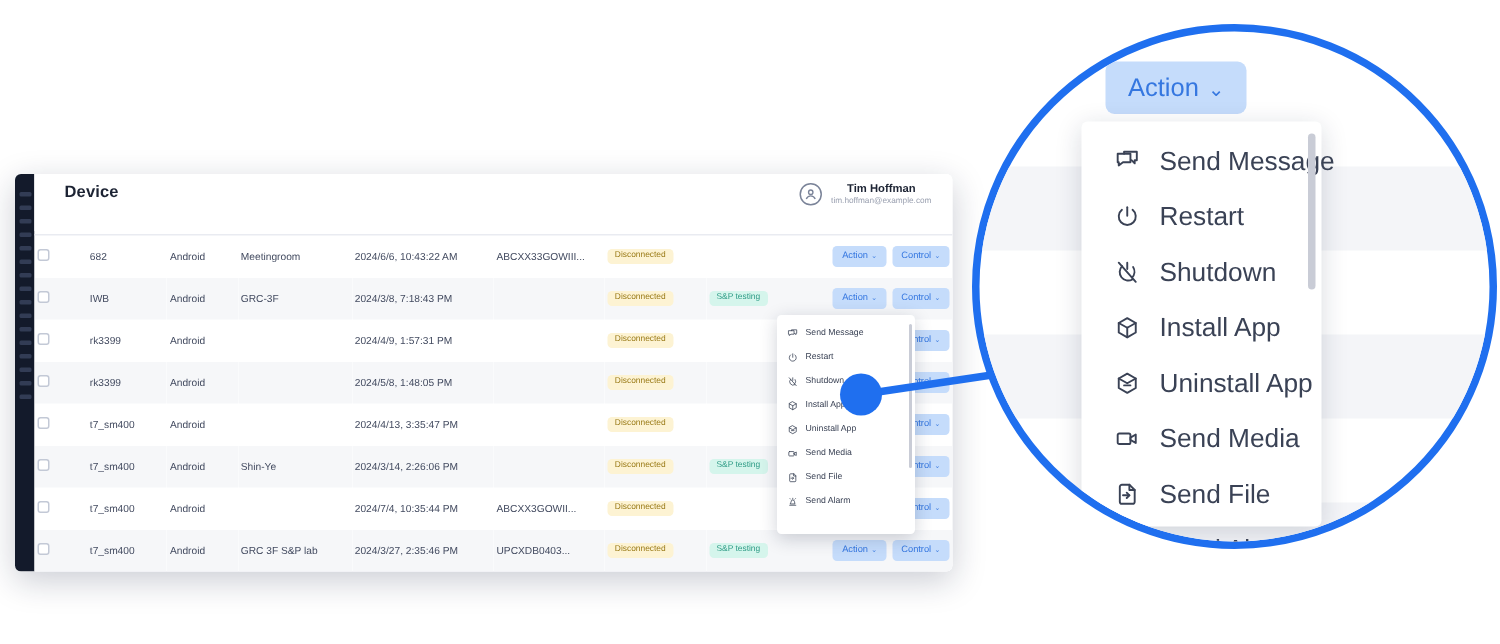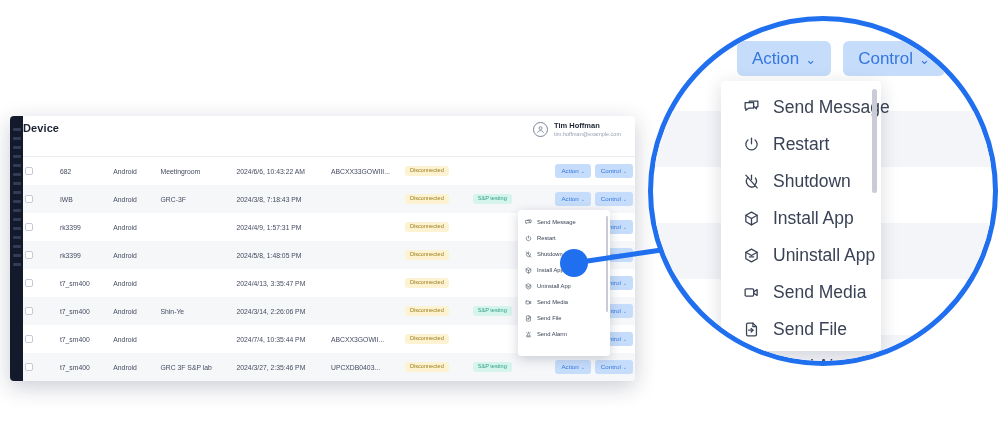--- a/index.html
+++ b/index.html
@@ -26,41 +26,41 @@
     background: #131A2B;
     position: relative;
   }
   .sb-rows { padding-top: 6px; }
   .sb-rows i {
     display:block; height:3px; margin: 6px 2px 0 3px; background:#323c55; border-radius:1px;
   }
   .app-main { flex: 1 1 auto; position: relative; background: #ffffff; }
 
   .page-head {
-    height: 38px; padding: 6px 12px 0 0;
+    height: 38px; padding: 6px 12px 0 20px;
     background:#fff;
     position: relative;
   }
   .page-title {
     font-size: 11px; font-weight: bold; color: #1c2333; letter-spacing: .1px;
   }
   .crumbs { margin-top: 2px; font-size: 7.5px; color:#8a90a2; }
   .crumbs .sep { margin: 0 4px; color:#b9bdc9; }
   .crumbs .cur { color:#2b3246; font-weight: bold; }
 
   .user-box {
     position: absolute; right: 14px; top: 6px;
     display:flex; align-items:center; gap:6px;
   }
   .avatar {
     width: 15px; height:15px; border-radius:50%;
     border:1.2px solid #7b8499; display:flex; align-items:center; justify-content:center;
   }
   .user-txt { line-height:1.15; }
-  .user-name { font-size:7.5px; font-weight:bold; color:#1c2333; }
+  .user-name { font-size:7.5px; font-weight:bold; color:#1c2333;text-align:center; }
   .user-mail { font-size:5.5px; color:#9aa0b0; }
 
   .top-sep { height:1px; background:#e9ebf1; margin-top:2px; }
 
   
   table.dev-table { width:100%; border-collapse: collapse; table-layout: fixed; }
   table.dev-table td {
     height: 28px; font-size: 6.8px; color:#434b60; vertical-align: middle;
     padding: 0 2px; white-space: nowrap; overflow: hidden; text-overflow: ellipsis;
   }
@@ -394,23 +394,20 @@
       <div class="mag-inner">
 
         <div class="mag-bg-row" style="top:90px;height:56px;"></div>
         <div class="mag-bg-row" style="top:202px;height:56px;"></div>
         <div class="mag-bg-row" style="top:314px;height:56px;"></div>
 
         <div class="mag-btns">
           <div class="mag-btn">
             <span>Action</span><span class="cv">⌄</span>
           </div>
-          <div class="mag-btn">
-            <span>Control</span><span class="cv">⌄</span>
-          </div>
         </div>
 
         <div class="mag-menu">
           <div class="mag-menu-list" id="mag-list">
               <div class="mag-item">
                 <span>
                   <svg class="ic" width="17" height="17" viewBox="0 0 24 24" fill="none" stroke="#3a4255" stroke-width="1.8" stroke-linecap="round" stroke-linejoin="round">
                     <path d="M3 5h12v8H8l-4 3v-3H3z"></path>
                     <path d="M9 5V3h12v8h-2v3l-3-3"></path>
                   </svg>

